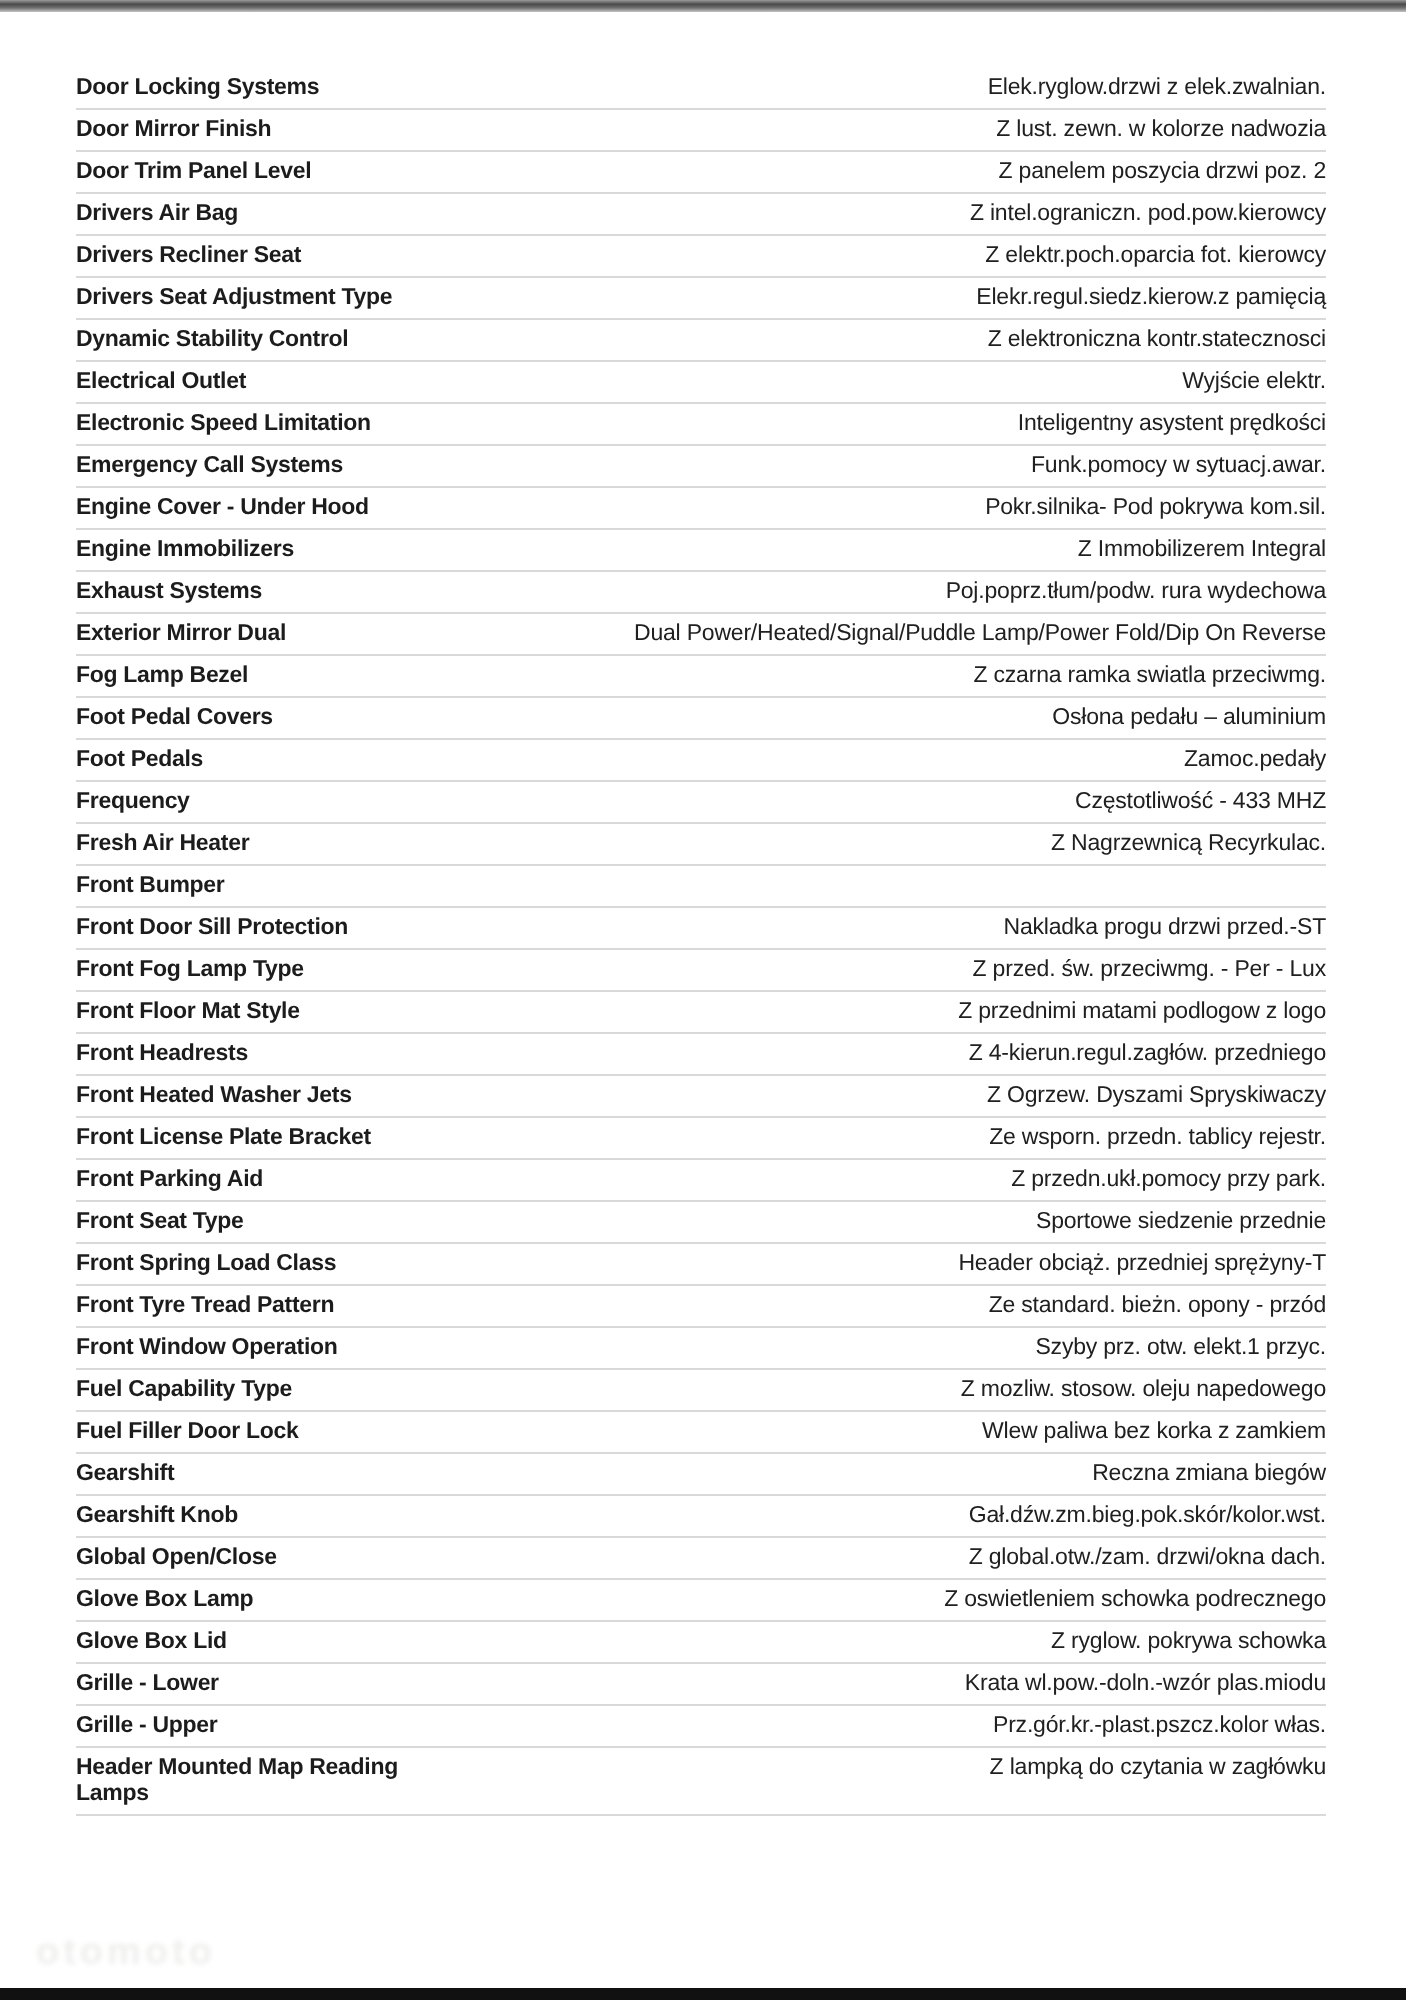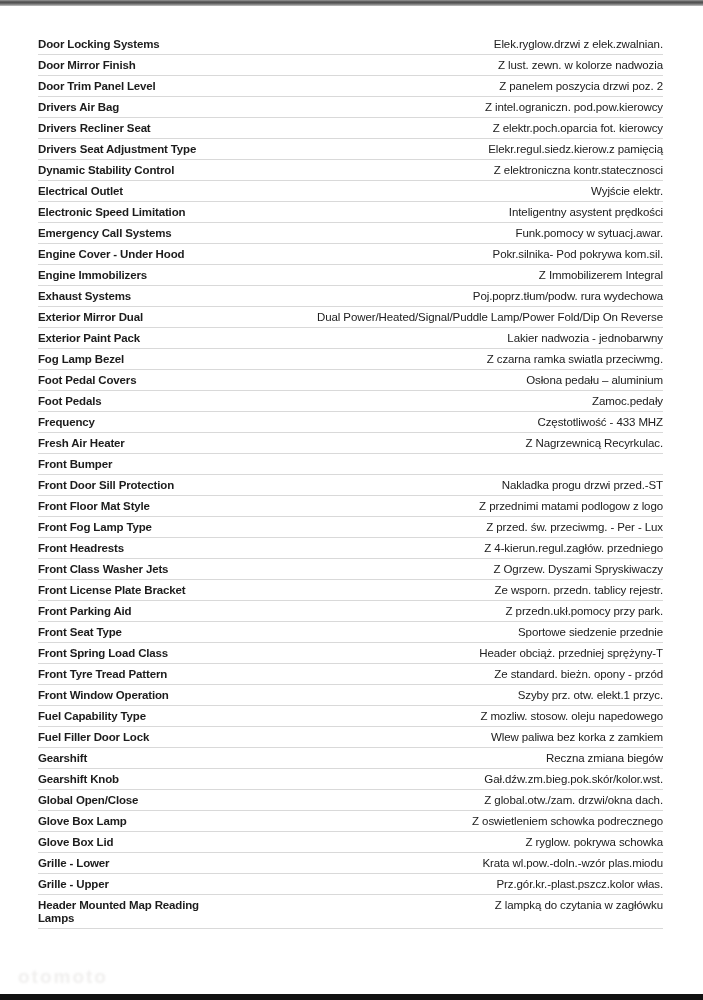--- a/index.html
+++ b/index.html
@@ -125,24 +125,20 @@
   <div class="row">
     <div class="label">Exhaust Systems</div>
     <div class="value">Poj.poprz.tłum/podw. rura wydechowa</div>
   </div>
 
   <div class="row">
     <div class="label">Exterior Mirror Dual</div>
     <div class="value">Dual Power/Heated/Signal/Puddle Lamp/Power Fold/Dip On Reverse</div>
   </div>
 
-  <div class="row">
-    <div class="label">Exterior Paint Pack</div>
-    <div class="value">Lakier nadwozia - jednobarwny</div>
-  </div>
 
   <div class="row">
     <div class="label">Fog Lamp Bezel</div>
     <div class="value">Z czarna ramka swiatla przeciwmg.</div>
   </div>
 
   <div class="row">
     <div class="label">Foot Pedal Covers</div>
     <div class="value">Osłona pedału – aluminium</div>
   </div>
@@ -165,36 +161,36 @@
   <div class="row">
     <div class="label">Front Bumper</div>
   </div>
 
   <div class="row">
     <div class="label">Front Door Sill Protection</div>
     <div class="value">Nakladka progu drzwi przed.-ST</div>
   </div>
 
   <div class="row">
+    <div class="label">Front Fog Lamp Type</div>
+    <div class="value">Z przed. św. przeciwmg. - Per - Lux</div>
+  </div>
+
+  <div class="row">
     <div class="label">Front Floor Mat Style</div>
     <div class="value">Z przednimi matami podlogow z logo</div>
   </div>
 
   <div class="row">
-    <div class="label">Front Fog Lamp Type</div>
-    <div class="value">Z przed. św. przeciwmg. - Per - Lux</div>
-  </div>
-
-  <div class="row">
     <div class="label">Front Headrests</div>
     <div class="value">Z 4-kierun.regul.zagłów. przedniego</div>
   </div>
 
   <div class="row">
-    <div class="label">Front Class Washer Jets</div>
+    <div class="label">Front Heated Washer Jets</div>
     <div class="value">Z Ogrzew. Dyszami Spryskiwaczy</div>
   </div>
 
   <div class="row">
     <div class="label">Front License Plate Bracket</div>
     <div class="value">Ze wsporn. przedn. tablicy rejestr.</div>
   </div>
 
   <div class="row">
     <div class="label">Front Parking Aid</div>

